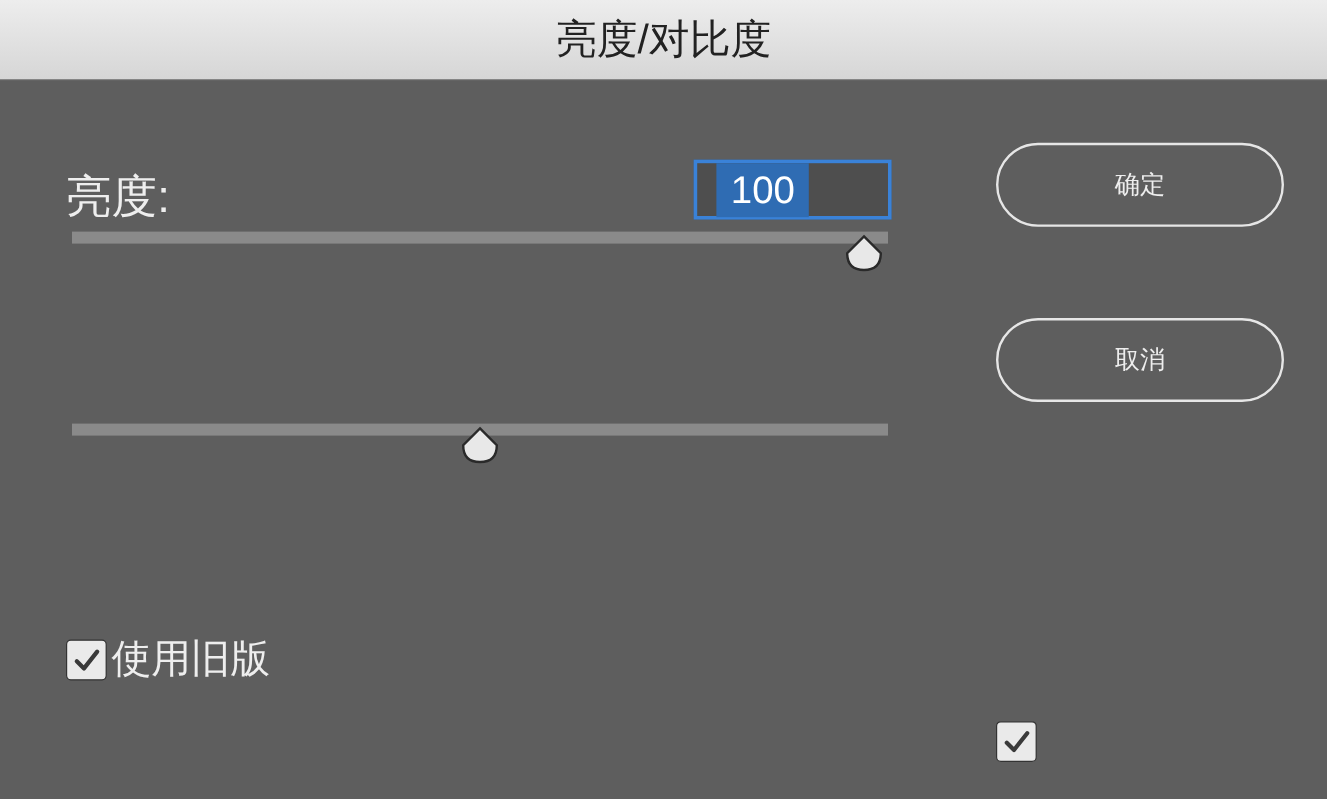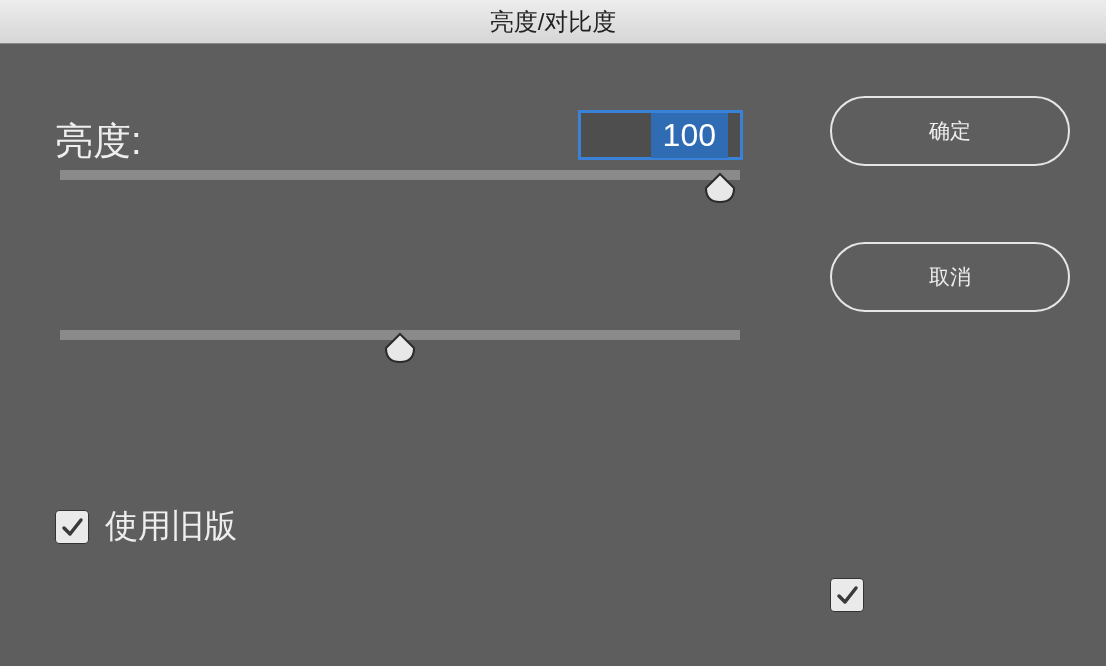--- a/index.html
+++ b/index.html
@@ -4,28 +4,28 @@
 <style>
   * { box-sizing: border-box; margin: 0; padding: 0; }
   body {
     width: 1106px;
     height: 666px;
     font-family: "PingFang SC", "Microsoft YaHei", -apple-system, sans-serif;
     background: #5e5e5e;
     overflow: hidden;
   }
   .titlebar {
-    height: 44px;
+    height: 67px;
     background: linear-gradient(#ededed, #d6d6d6);
     border-bottom: 1px solid #8a8a8a;
     display: flex;
     align-items: center;
     justify-content: center;
     color: #222;
-    font-size: 24px;
+    font-size: 34px;
     font-weight: 500;
     text-align: center;
   }
   .content {
     position: relative;
     width: 100%;
     height: calc(100% - 56px);
     background: #5e5e5e;
     color: #eee;
   }
@@ -61,21 +61,20 @@
     border: 1px solid #3a3a3a;
     color: #eee;
     font-size: 32px;
     padding: 6px 12px;
     display: flex;
     align-items: center;
   }
   .value-box.focused {
     border: 3px solid #3a82d8;
     padding-left: 16px;
-    justify-content: flex-end;
   }
   .value-box.focused .selected-text {
     background: #2f6cb3;
     color: #fff;
     padding: 4px 12px;
   }
   .track {
     position: absolute;
     width: 680px;
     height: 10px;
@@ -100,21 +99,21 @@
     font-size: 21px;
     display: flex;
     align-items: center;
     justify-content: center;
     cursor: pointer;
   }
   .checkbox-wrap {
     position: absolute;
     display: flex;
     align-items: center;
-    gap: 16px;
+    gap: 4px;
     cursor: pointer;
   }
   .checkbox {
     width: 34px;
     height: 34px;
     border: 1px solid #333;
     border-radius: 4px;
     background: #eaeaea;
     display: flex;
     align-items: center;

